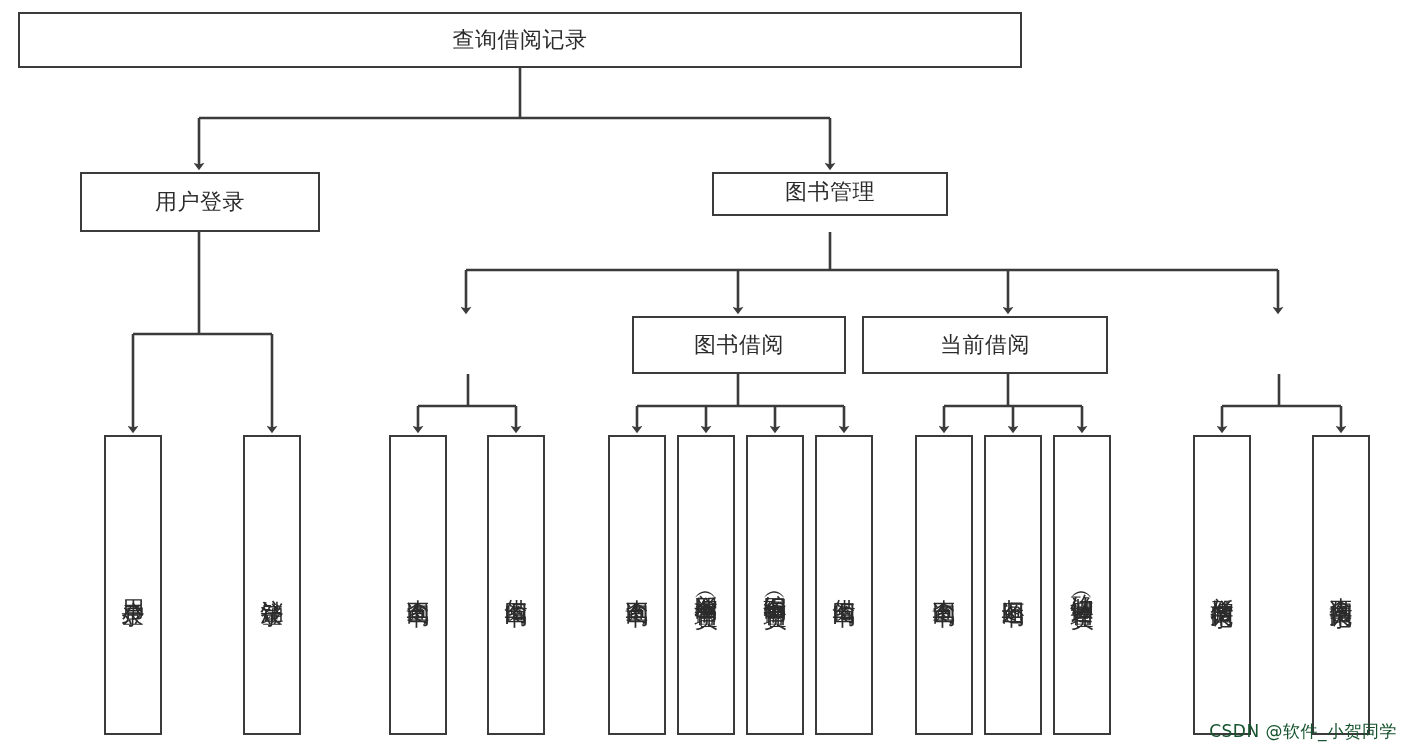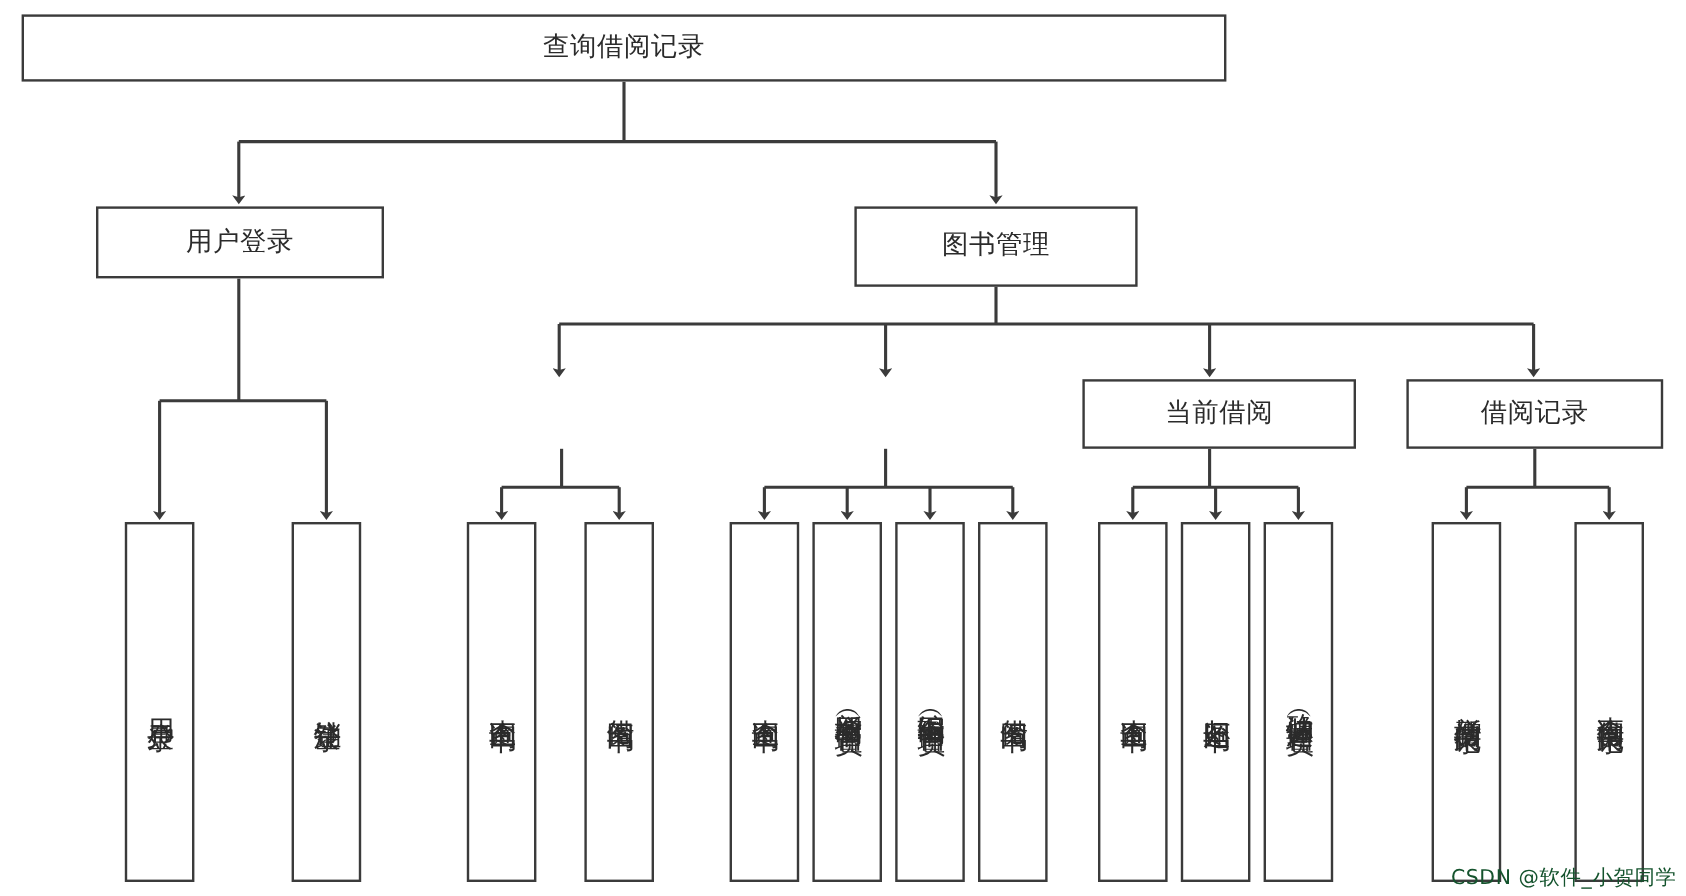--- a/index.html
+++ b/index.html
@@ -124,29 +124,29 @@
     </g>
   </svg>
 
   <div class="node h" style="left: 18px; top: 12px; width: 1004px; height: 56px;">
     <span>查询借阅记录</span>
   </div>
 
   <div class="node h" style="left: 80px; top: 172px; width: 240px; height: 60px;">
     <span>用户登录</span>
   </div>
-  <div class="node h" style="left: 712px; top: 172px; width: 236px; height: 67px;">
+  <div class="node h" style="left: 712px; top: 172px; width: 236px; height: 44px; font-family: Liberation Mono, monospace;">
     <span>图书管理</span>
   </div>
 
-  <div class="node h" style="left: 902px; top: 316px; width: 228px; height: 58px;">
+  <div class="node h" style="left: 632px; top: 316px; width: 214px; height: 58px;">
+    <span>图书借阅</span>
+  </div>
+  <div class="node h" style="left: 862px; top: 316px; width: 246px; height: 58px;">
     <span>当前借阅</span>
-  </div>
-  <div class="node h" style="left: 1172px; top: 316px; width: 214px; height: 58px;">
-    <span>借阅记录</span>
   </div>
 
   <div class="node v" style="left: 104px; top: 435px; width: 58px; height: 300px;">
     <span class="vtext">用户登录</span>
   </div>
   <div class="node v" style="left: 243px; top: 435px; width: 58px; height: 300px;">
     <span class="vtext">注销登录</span>
   </div>
 
   <div class="node v" style="left: 389px; top: 435px; width: 58px; height: 300px;">

